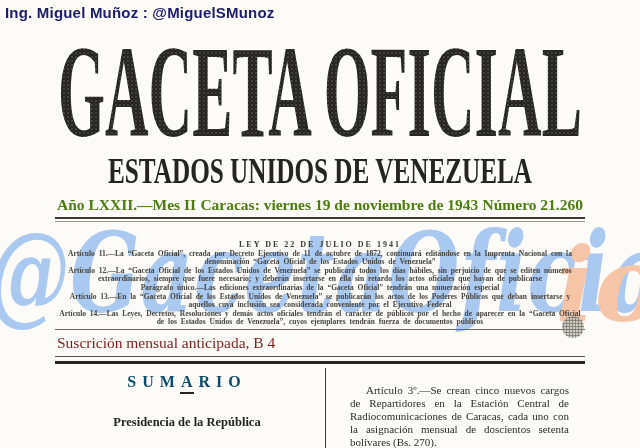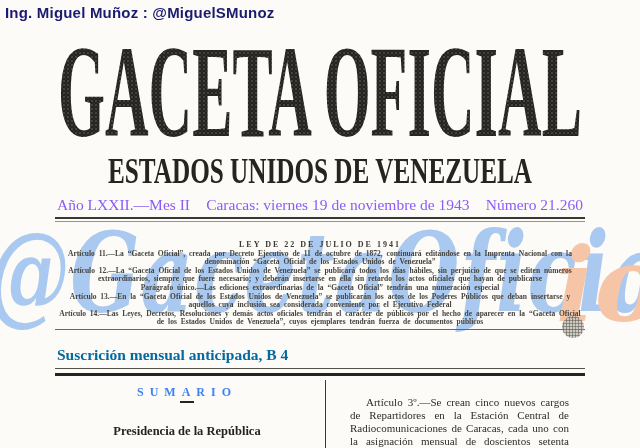--- a/index.html
+++ b/index.html
@@ -44,43 +44,43 @@
   .masthead text{font-family:"Liberation Serif", serif;font-weight:bold;}
 
   .de-los{
     margin-top:10px;text-align:center;font-weight:bold;
     font-size:13px;letter-spacing:6px;color:#26241f;
   }
   .subtitle-svg{display:block;margin-top:12px;width:530px;height:34px;}
 
   .dateline{
     display:flex;justify-content:space-between;align-items:baseline;
-    margin-top:6px;padding:0 2px;font-weight:normal;font-size:15.5px;color:#8b5cf6;
+    margin-top:6px;padding:0 2px;font-weight:bold;font-size:15.5px;color:#4d7c0f;
     white-space:nowrap;
   }
   .rule-double{margin-top:3px;height:2px;border-top:2px solid #3a3833;border-bottom:1px solid #95928a;}
 
   .law{margin-top:18px;color:#47443e;}
   .law-title{text-align:center;font-size:8px;font-weight:bold;letter-spacing:2px;color:#3c3a34;}
   .law-line{margin:1px 0 0;font-size:7.5px;line-height:8px;text-align:center;font-weight:bold;word-spacing:2px;}
 
   .rule-thin{margin-top:3px;border-top:1px solid #6b6860;}
 
   .pricing{
-    display:flex;justify-content:space-between;margin-top:16px;padding:0 2px;
-    font-weight:bold;font-size:15.5px;color:#0369a1;white-space:nowrap;
+    display:flex;justify-content:space-between;margin-top:4px;padding:0 2px;
+    font-weight:normal;font-size:15.5px;color:#7f1d1d;white-space:nowrap;
   }
   .rule-heavy{margin-top:4px;height:4px;border-top:1px solid #55524a;border-bottom:3px solid #262420;}
 
   .columns{display:flex;margin-top:4px;height:92px;overflow:hidden;}
   .col-left{width:266px;padding:5px 4px 0 2px;box-sizing:border-box;}
   .col-divider{width:1px;background:#3a3833;margin:0 4px;}
   .col-right{flex:1;padding:0 0 0 4px;box-sizing:border-box;}
 
-  .sumario-title{text-align:center;font-weight:bold;font-size:12px;letter-spacing:6px;color:#3b82f6;}
+  .sumario-title{text-align:center;font-weight:bold;font-size:16px;letter-spacing:6px;color:#0c4a6e;}
   .sumario-underline{width:14px;height:2px;background:#26241f;margin:1px auto 2px;}
   .sec-heading{text-align:center;font-weight:bold;font-size:12.5px;margin-top:21px;color:#26241f;}
   .sec-body{
     margin:2px 0 0 14px;text-indent:-10px;font-size:8px;line-height:9px;
     color:#45423c;text-align:justify;padding-right:4px;
   }
   .article-par{
     margin:16px;font-size:11px;line-height:13px;text-align:justify;
     text-indent:16px;color:#2e2c28;
   }

